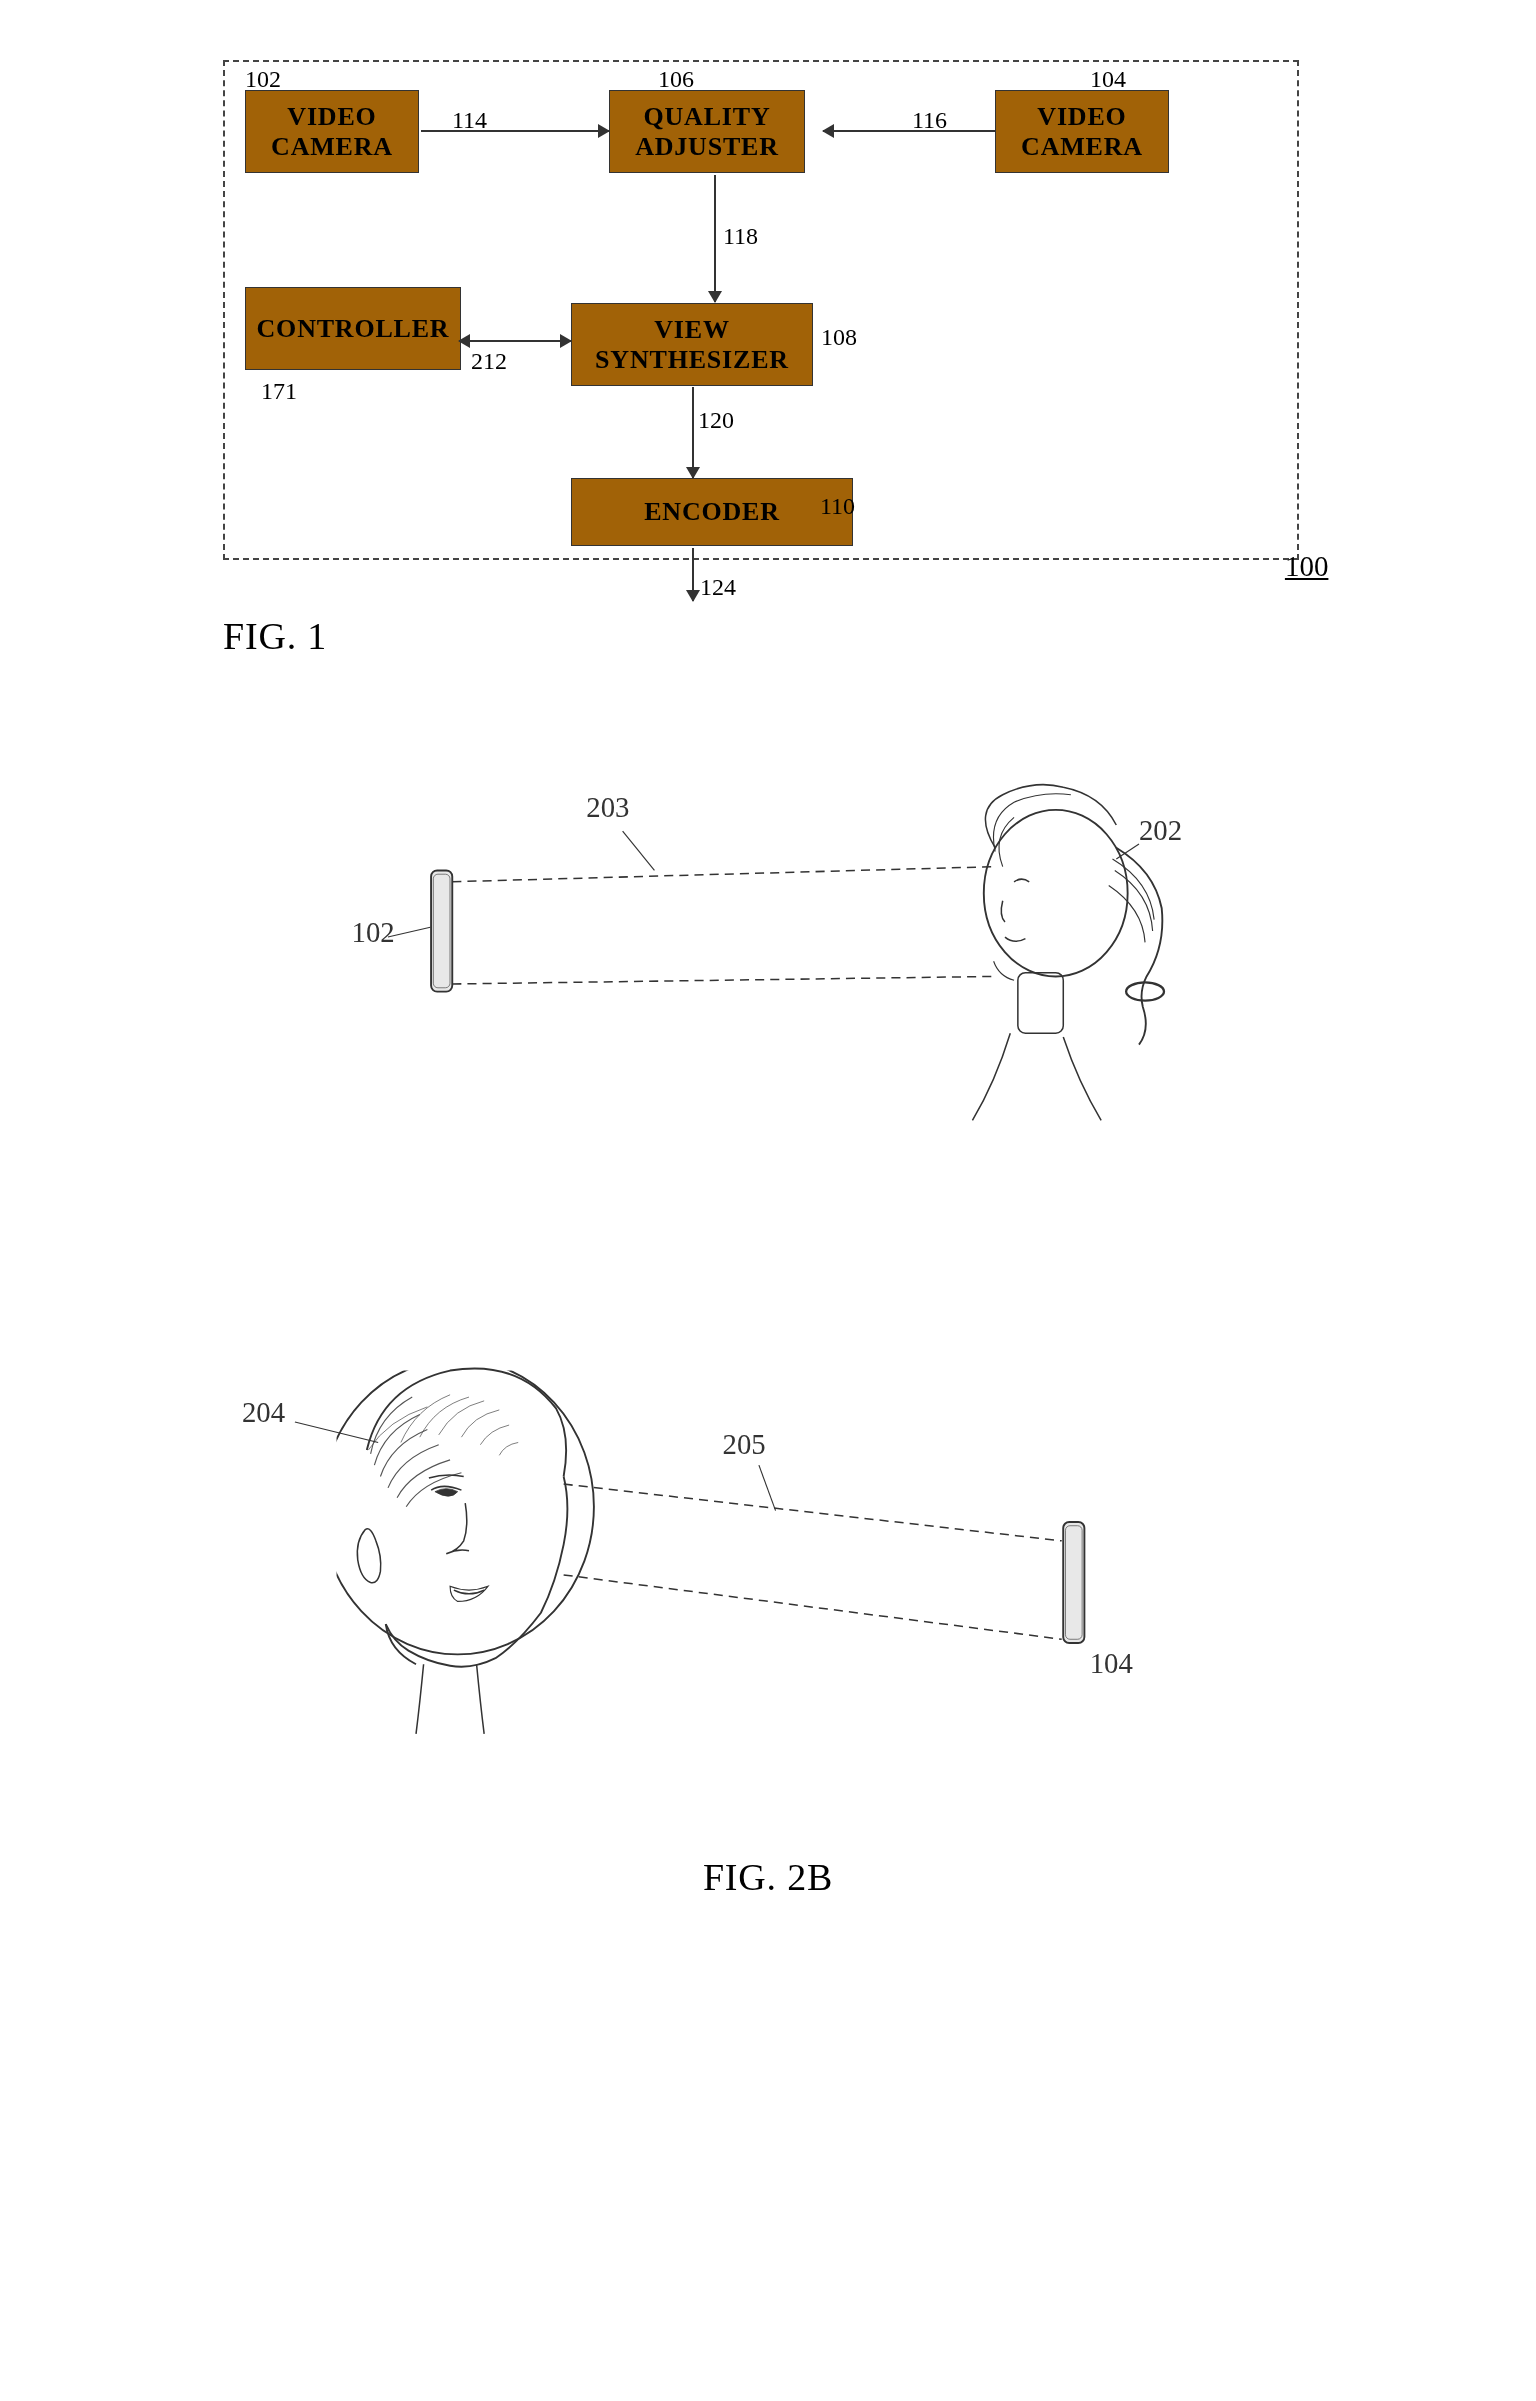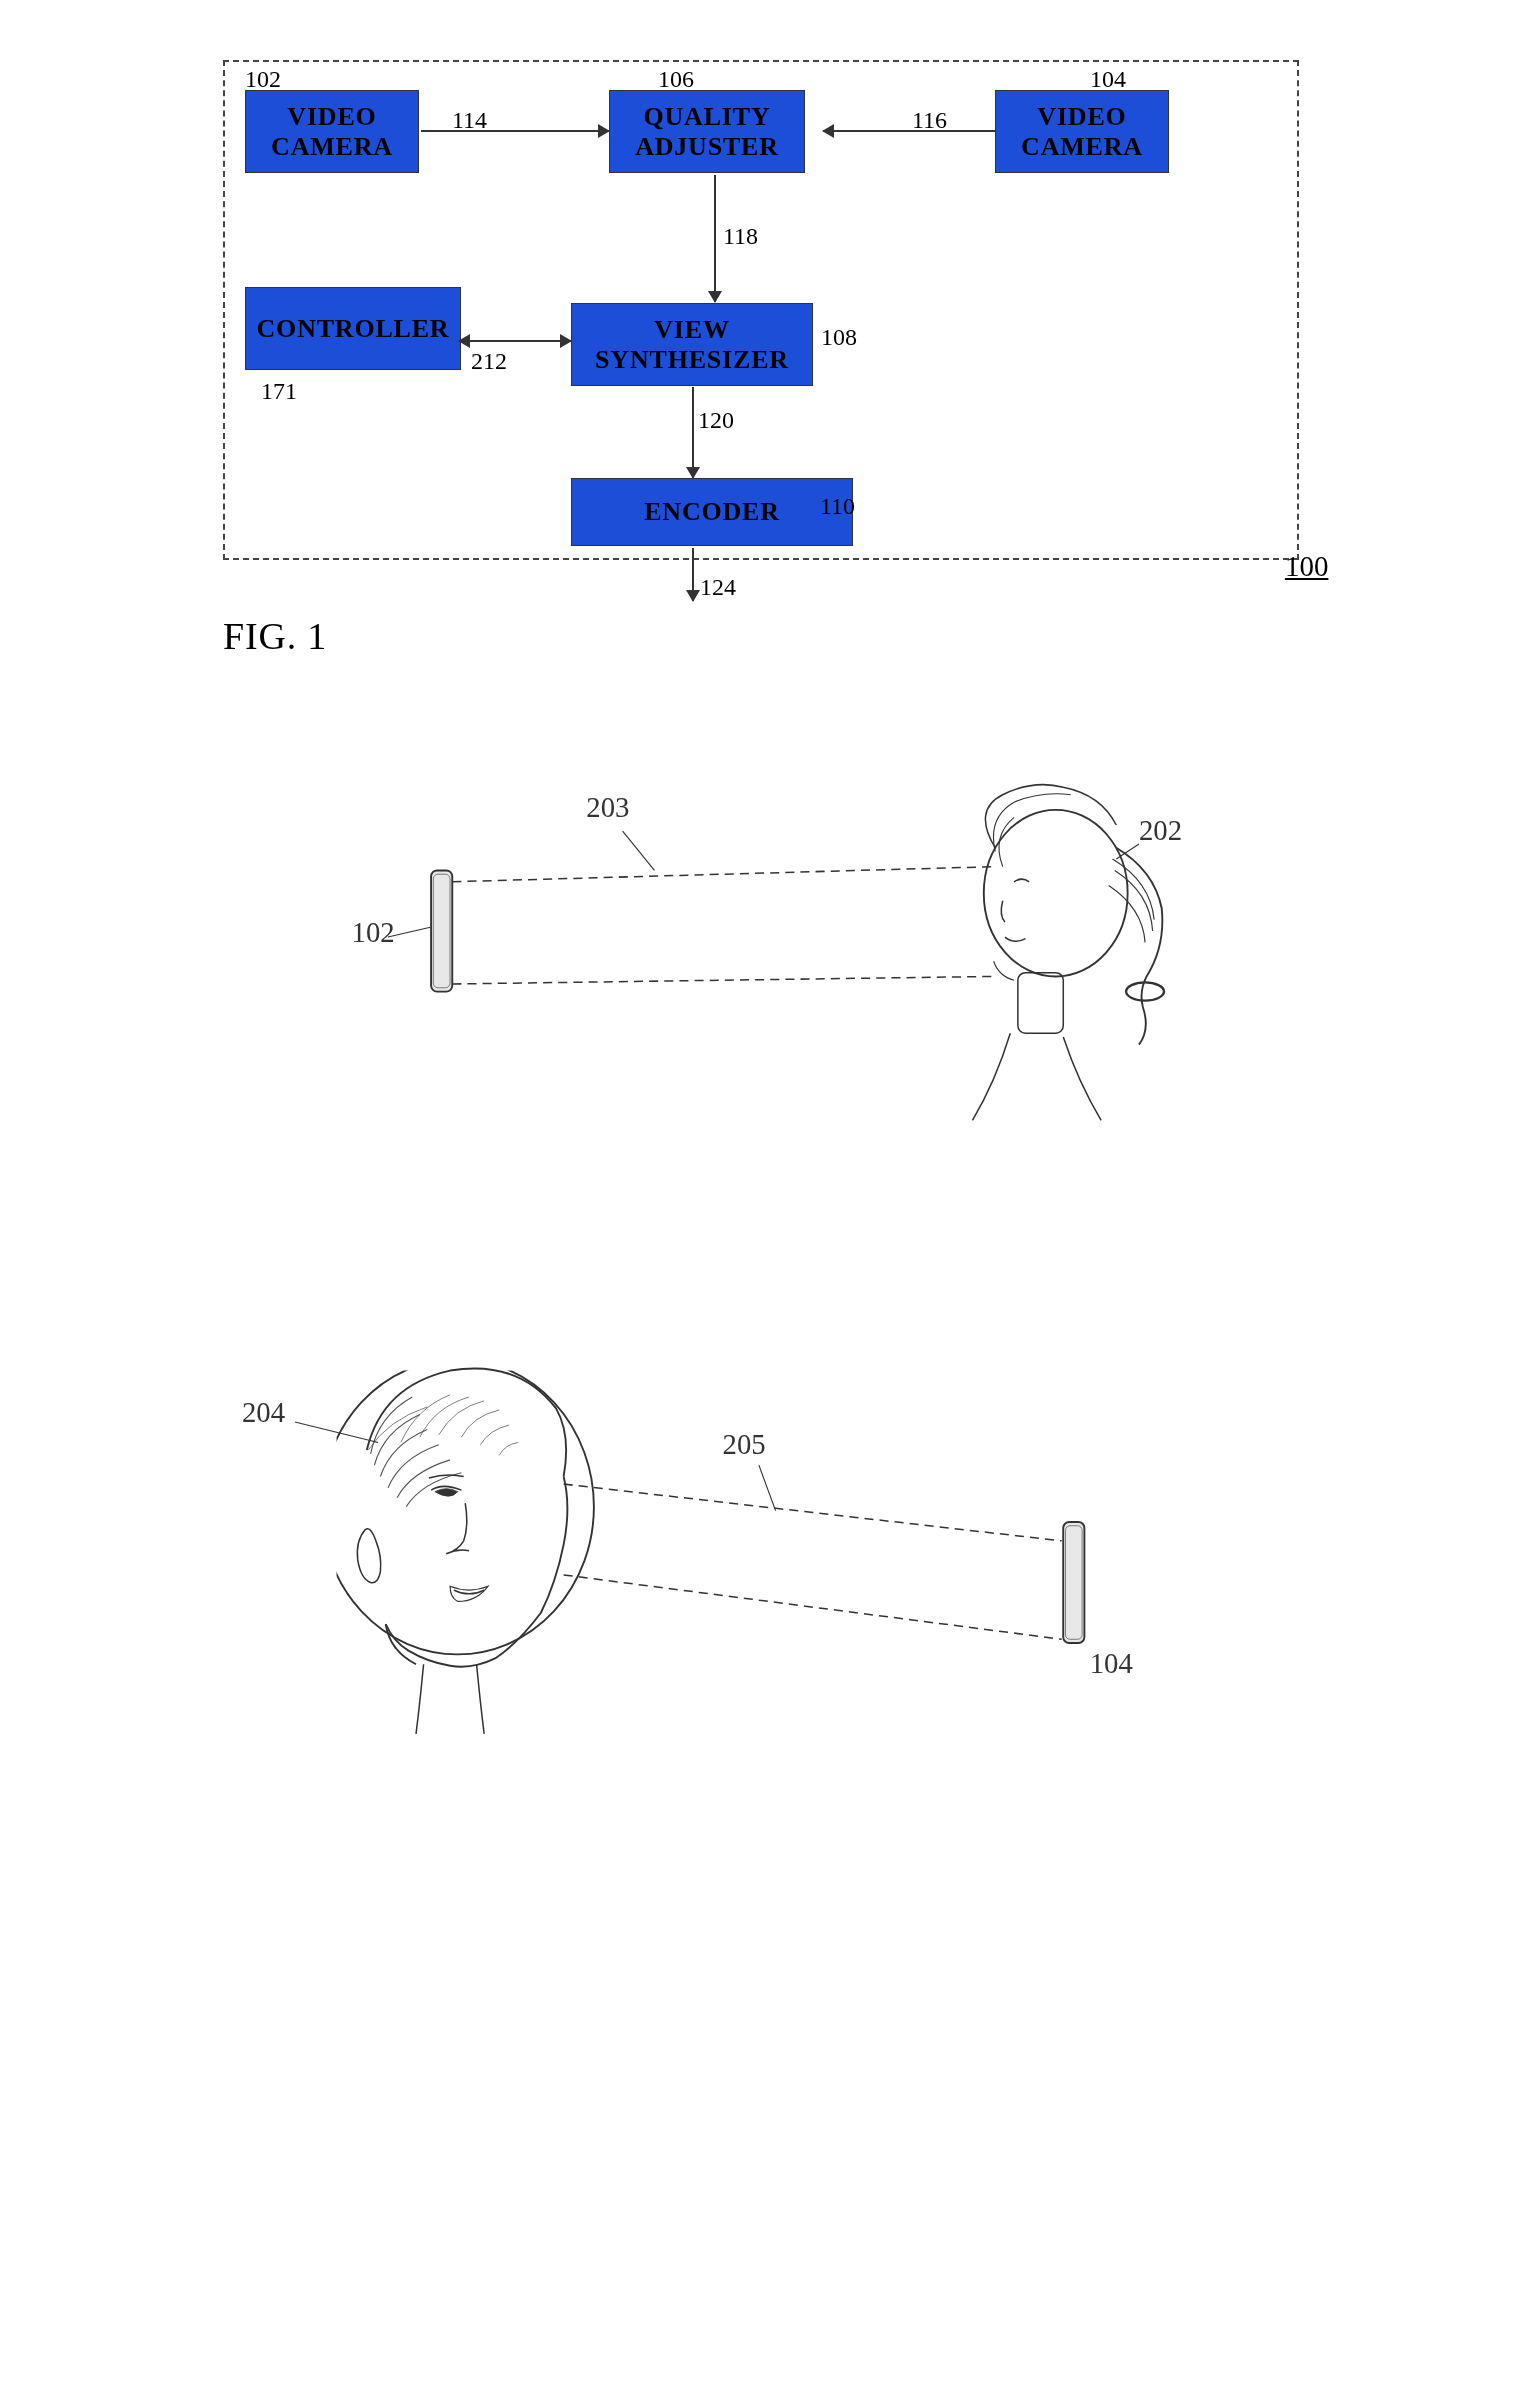--- a/index.html
+++ b/index.html
@@ -20,21 +20,21 @@
       display: flex;
       flex-direction: column;
       align-items: center;
       padding: 45px 61px;
     }
 
     
     .block {
       position: absolute;
       border: 1.9px solid #333;
-      background: #1d4ed8;
+      background: #a16207;
       display: flex;
       align-items: center;
       justify-content: center;
       text-align: center;
       font-size: 26px;
       font-weight: bold;
       letter-spacing: 0.8px;
     }
 
     
@@ -265,16 +265,19 @@
       <line x1="480" y1="350" x2="1138" y2="435" stroke="#333" stroke-width="2" stroke-dasharray="12,8"></line>
 
       <text x="55" y="148" font-family="Times New Roman" font-size="38" fill="#333">204</text>
       <line x1="125" y1="148" x2="235" y2="175" stroke="#333" stroke-width="1.5"></line>
 
       <text x="690" y="190" font-family="Times New Roman" font-size="38" fill="#333">205</text>
       <line x1="738" y1="205" x2="760" y2="265" stroke="#333" stroke-width="1.5"></line>
 
       <text x="1175" y="480" font-family="Times New Roman" font-size="38" fill="#333">104</text>
     </svg>
+    <div class="fig-label" style="margin-top:0;">
+      <span>FIG. 2B</span>
+    </div>
   </div>
 
 </div>
 
 
 </body></html>

